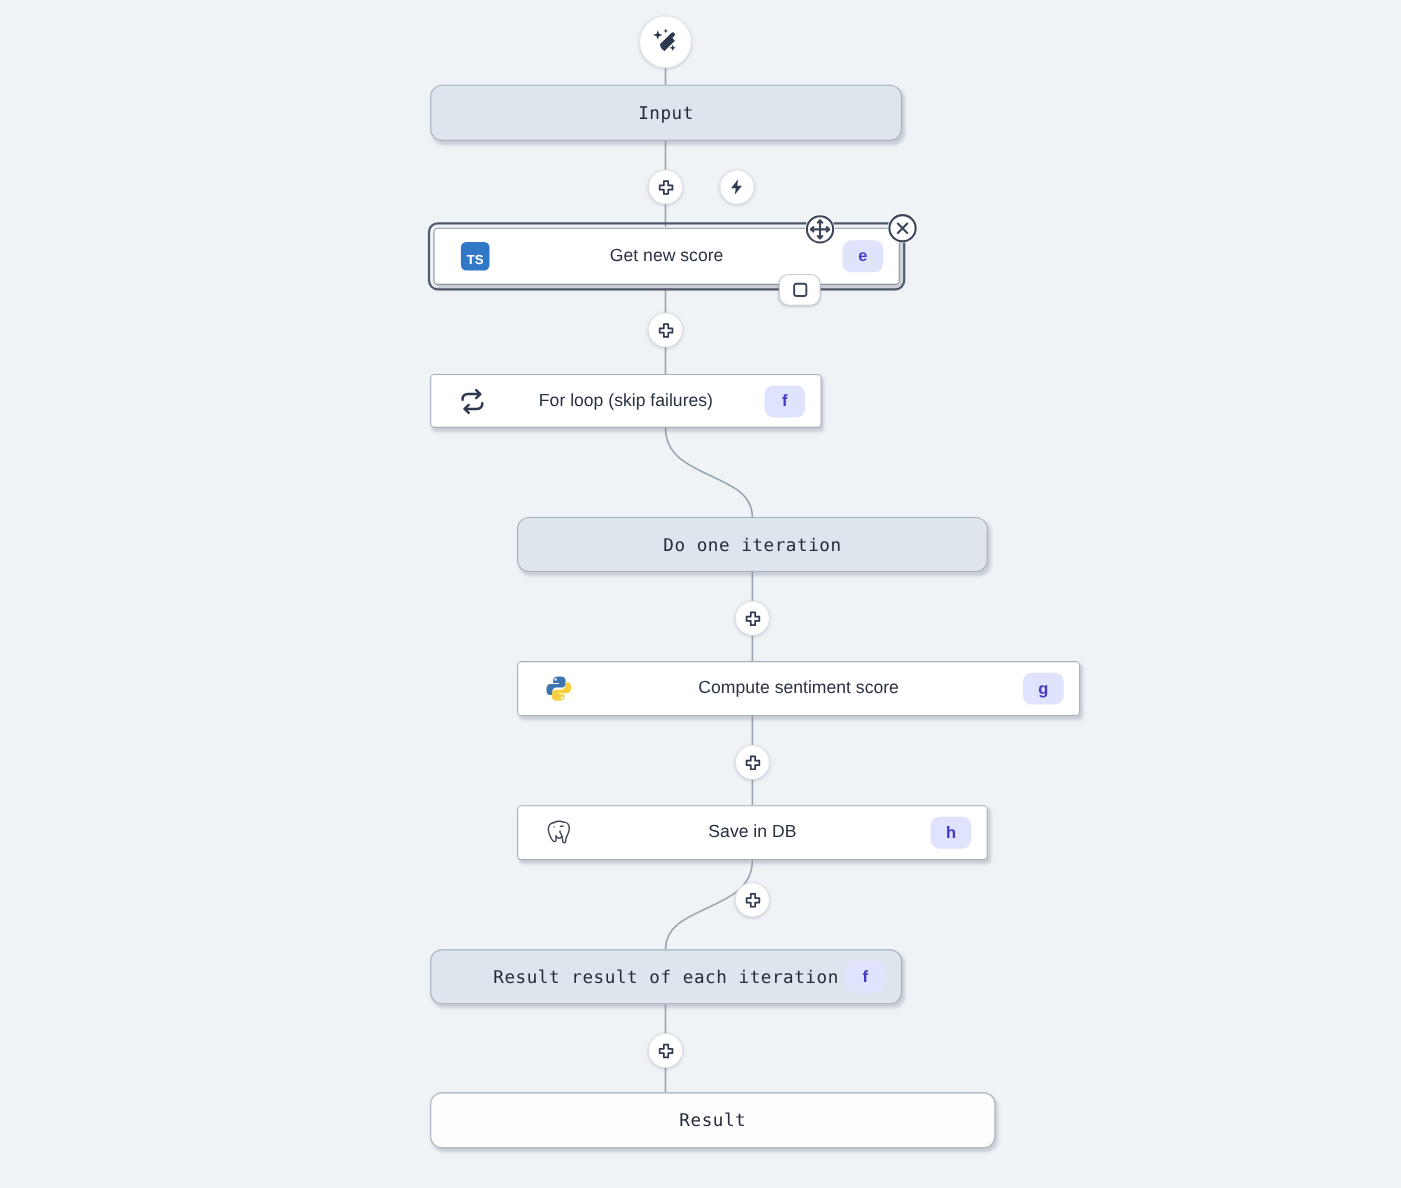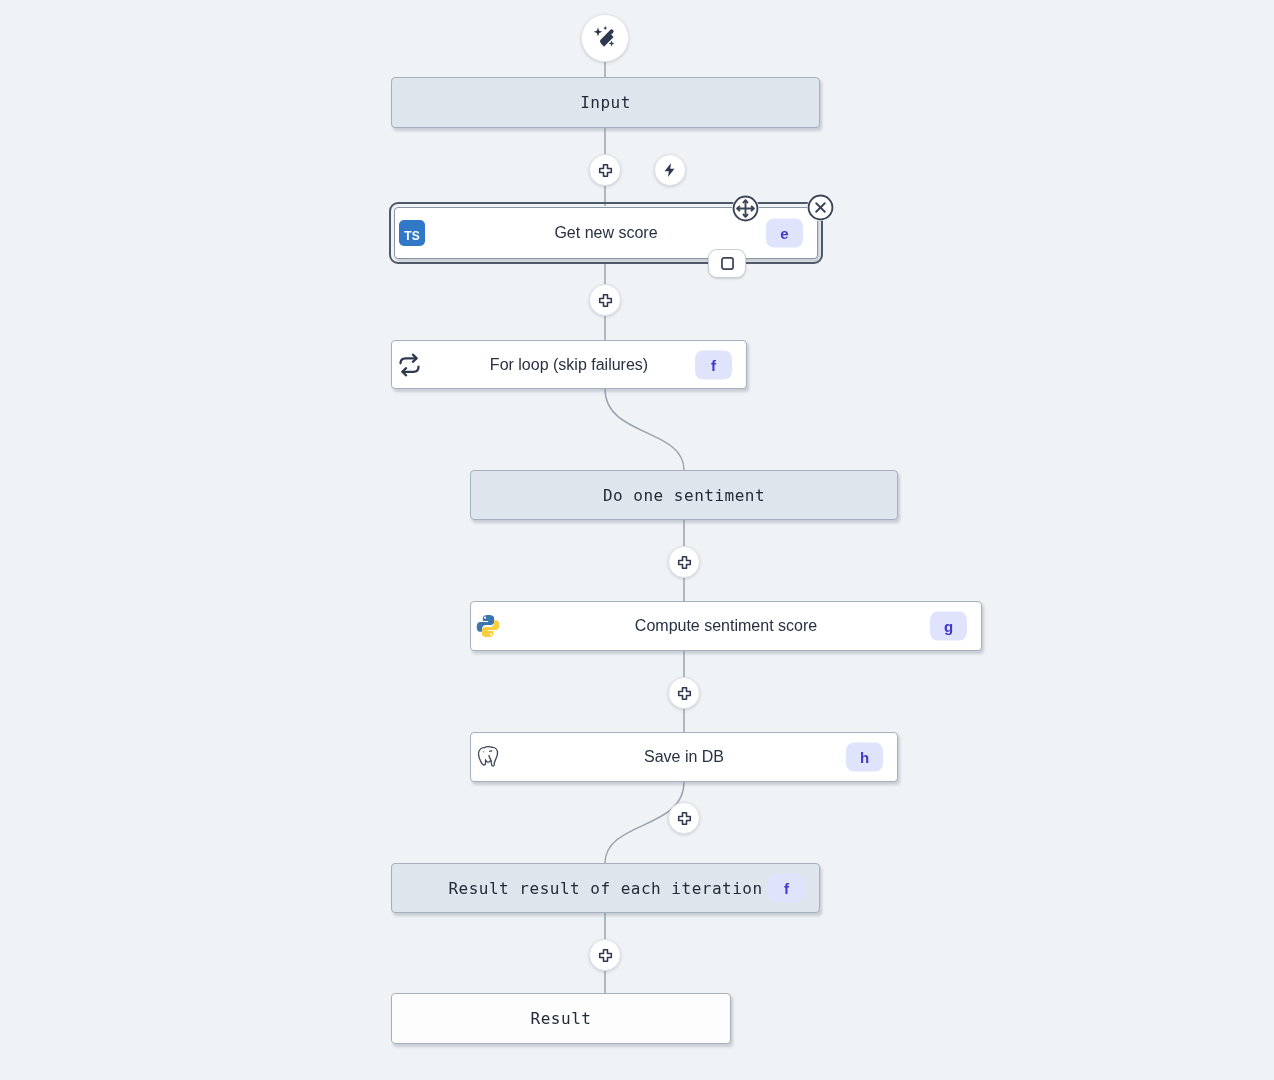--- a/index.html
+++ b/index.html
@@ -11,28 +11,28 @@
   svg.edges{position:absolute;left:0;top:0;z-index:0;}
   .node{
     position:absolute;z-index:2;display:flex;align-items:center;
     border:1px solid #a6b0bd;border-radius:4px;box-sizing:border-box;
     box-shadow:2px 3px 3px rgba(125,136,152,.35);
     font-size:16px;color:#273142;
   }
   .node-virtual{
     background:#dfe5ec;justify-content:center;
     font-family:"DejaVu Sans Mono","Liberation Mono",monospace;
-    font-size:16px;font-weight:500;letter-spacing:.5px;color:#222b38;
+    font-size:16px;font-weight:500;letter-spacing:.5px;color:#222b38;border-radius:11px;
   }
   .node-action{background:#ffffff;}
   .node-selected{
     border:1px solid #8b96a3;
     outline:2px solid #4e5a6a;outline-offset:3px;
   }
-  .node-icon{position:absolute;left:4px;top:50%;transform:translateY(-50%);display:flex;text-align:center;}
+  .node-icon{position:absolute;left:24px;top:50%;transform:translateY(-50%);display:flex;text-align:center;}
   .node-label-center{flex:1;text-align:center;}
   .badge{
     position:absolute;right:14px;top:50%;transform:translateY(-50%);
     width:37px;height:29px;border-radius:8px;background:#dfe3fb;
     color:#4338ca;font-weight:bold;font-size:15px;
     display:flex;align-items:center;justify-content:center;
     font-family:"Liberation Sans",sans-serif;letter-spacing:0;
   }
   .circle-btn{
     position:absolute;z-index:3;background:#ffffff;border-radius:50%;
@@ -162,21 +162,21 @@
         <path d="M15 2.8 L18.4 6 L15 9.2"></path>
         <path d="M20 13.5 C20 17 18.2 18 15.5 18 H6"></path>
         <path d="M9 14.8 L5.6 18 L9 21.2"></path>
       </svg>
     </span>
     <span class="node-label-center">For loop (skip failures)</span>
     <span class="badge">f</span>
   </div>
 
   <div class="node node-virtual" style="left:470px;top:470px;width:428px;height:50px;">
-    <span>Do one sentiment</span>
+    <span>Do one iteration</span>
   </div>
 
   <div class="circle-btn btn-32" style="left:668px;top:546px;">
     <span style="display:flex;">
       <svg width="17" height="17" viewBox="0 0 24 24">
         <path d="M9.2 3.8 h5.6 v5.4 h5.4 v5.6 h-5.4 v5.4 H9.2 v-5.4 H3.8 V9.2 h5.4 Z" fill="#ffffff" stroke="#2e3950" stroke-width="2.2" stroke-linejoin="round"></path>
       </svg>
     </span>
   </div>
 
@@ -230,17 +230,17 @@
   </div>
 
   <div class="circle-btn btn-32" style="left:589px;top:939px;">
     <span style="display:flex;">
       <svg width="17" height="17" viewBox="0 0 24 24">
         <path d="M9.2 3.8 h5.6 v5.4 h5.4 v5.6 h-5.4 v5.4 H9.2 v-5.4 H3.8 V9.2 h5.4 Z" fill="#ffffff" stroke="#2e3950" stroke-width="2.2" stroke-linejoin="round"></path>
       </svg>
     </span>
   </div>
 
-  <div class="node node-action node-virtual" style="left:391px;top:993px;width:340px;height:51px;background:#fdfdfe;justify-content:center;">
+  <div class="node node-action node-virtual" style="left:391px;top:993px;width:514px;height:51px;background:#fdfdfe;justify-content:center;">
     <span>Result</span>
   </div>
 
 </div>
 
 </body></html>

